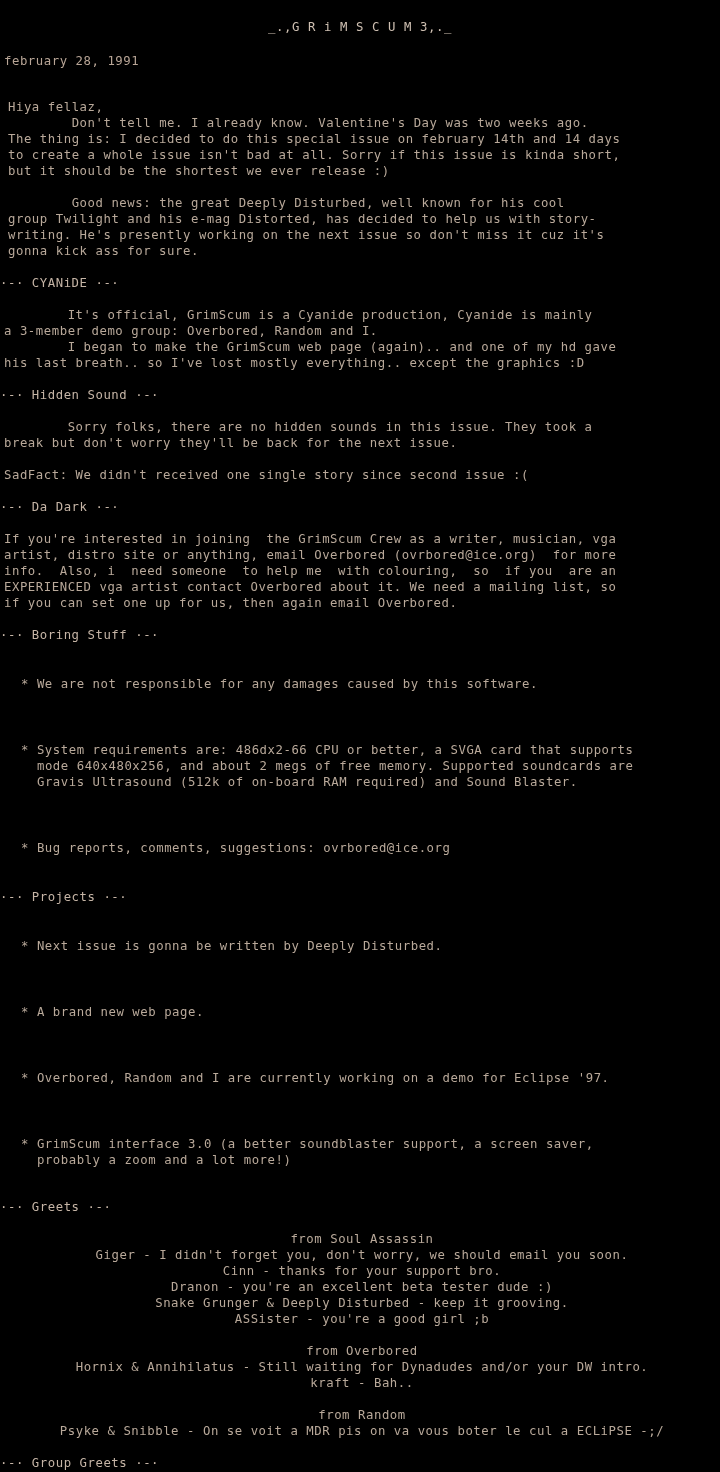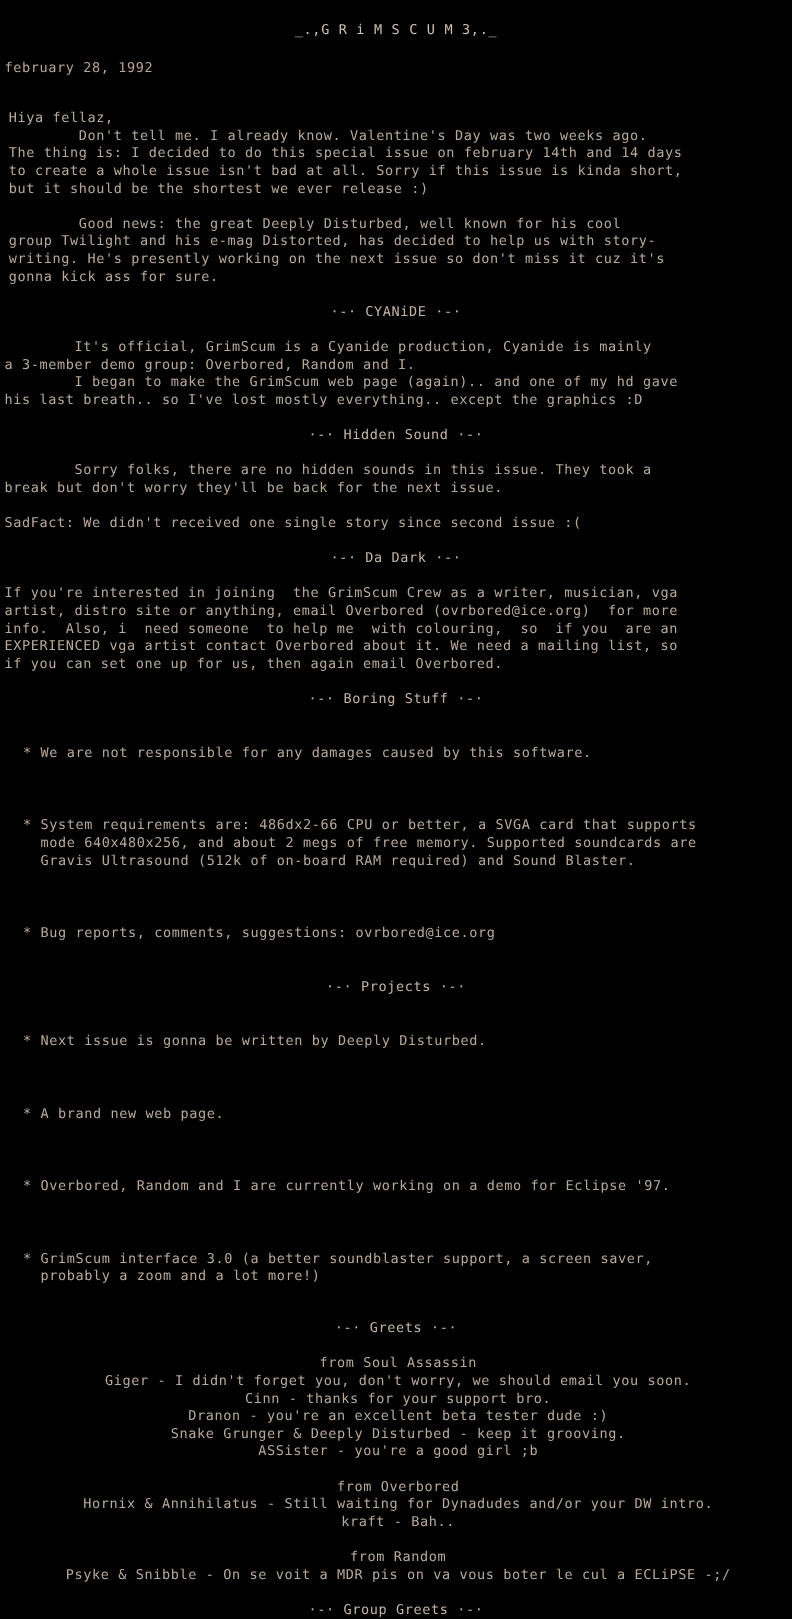--- a/index.html
+++ b/index.html
@@ -50,21 +50,21 @@
     margin: 0;
     color: #b9a99a;
   }
   .gap {
     height: 16px;
   }
   .gap-s {
     height: 16px;
   }
   .section-head {
-    text-align: center;
+    text-align: left;
     color: #c6b5a6;
     white-space: pre;
     margin: 0;
     padding: 16px 0 16px 0;
   }
   .section-head.tight {
     padding-top: 14px;
     padding-bottom: 16px;
   }
   .bullet {
@@ -88,21 +88,21 @@
     white-space: pre;
   }
 </style>
 </head>
 <body>
 
 <div class="page">
 
   <div class="title">_.,G R i M S C U M 3,._</div>
 
-  <div class="date">february 28, 1992</div>
+  <div class="date">february 28, 1991</div>
 
   <div class="pad">
     <p class="para">Hiya fellaz,</p>
     <p class="para">        Don't tell me. I already know. Valentine's Day was two weeks ago.
 The thing is: I decided to do this special issue on february 14th and 14 days
 to create a whole issue isn't bad at all. Sorry if this issue is kinda short,
 but it should be the shortest we ever release :)</p>
     <div class="gap"></div>
     <p class="para">        Good news: the great Deeply Disturbed, well known for his cool
 group Twilight and his e-mag Distorted, has decided to help us with story-

